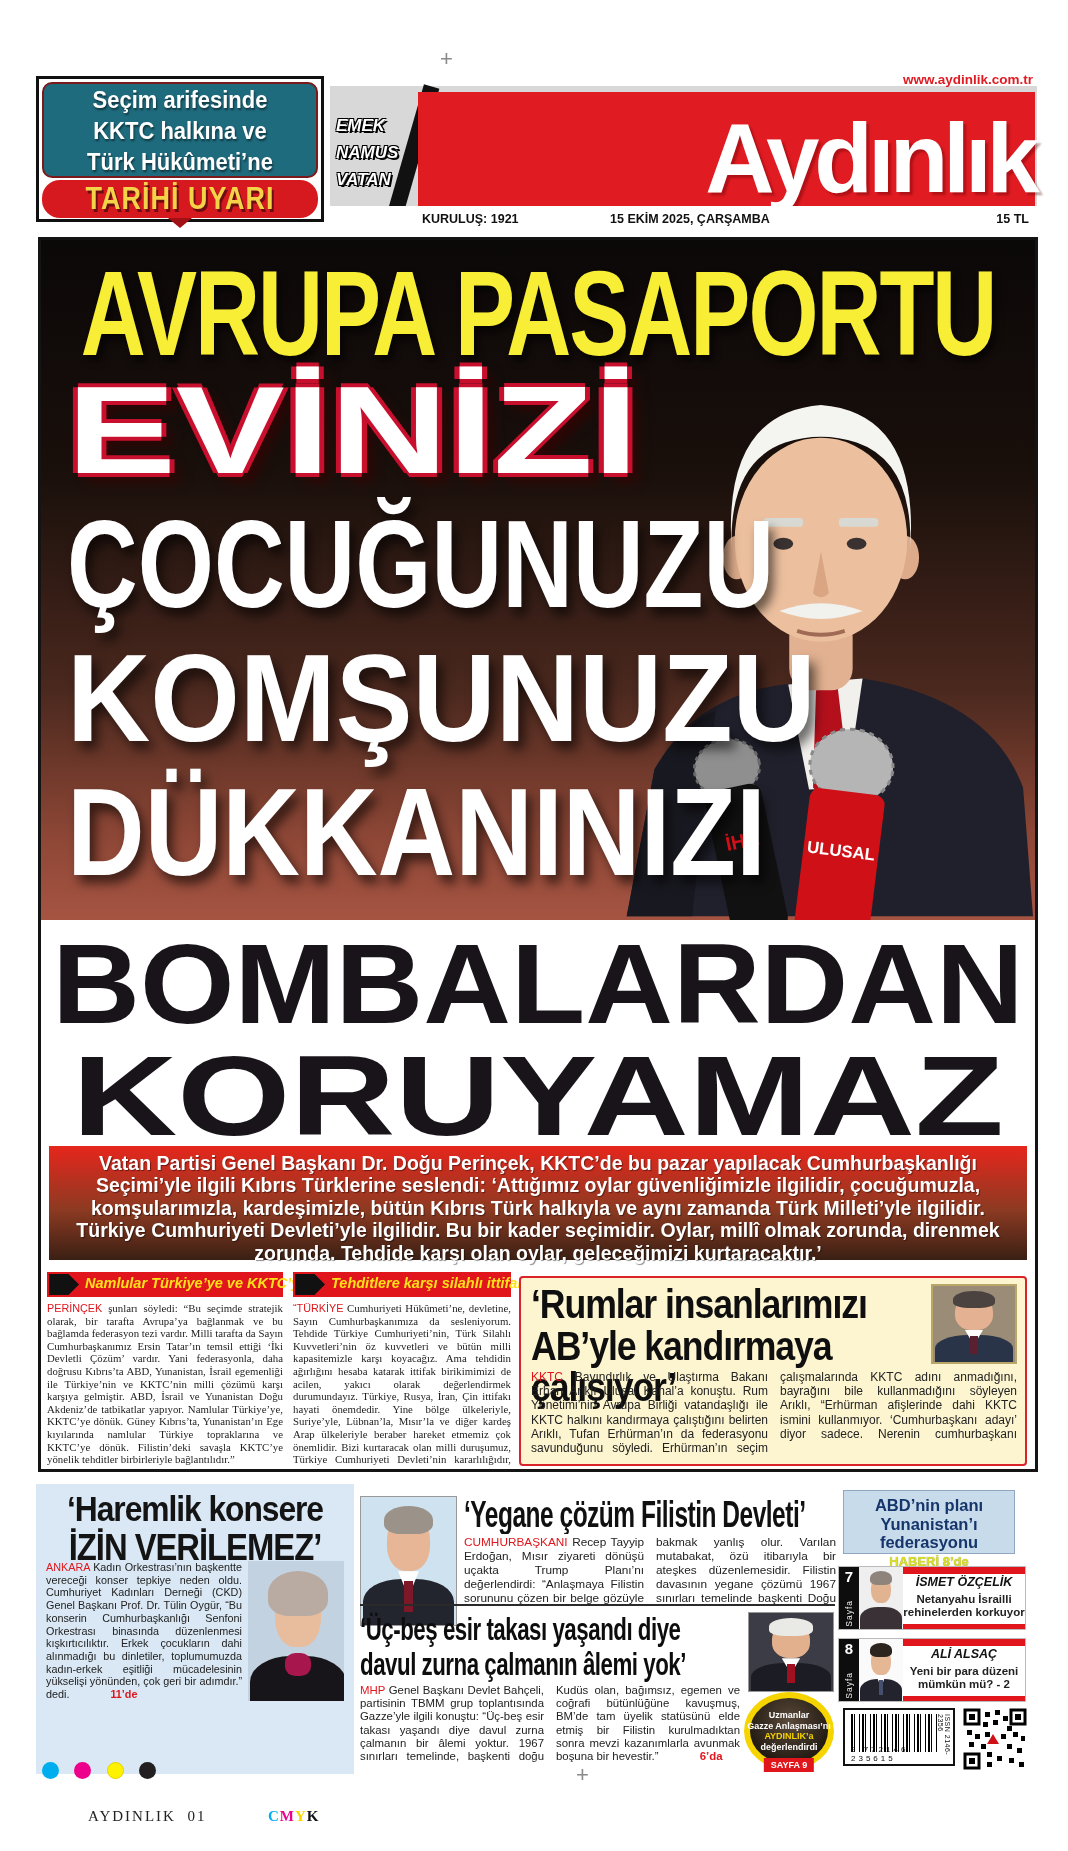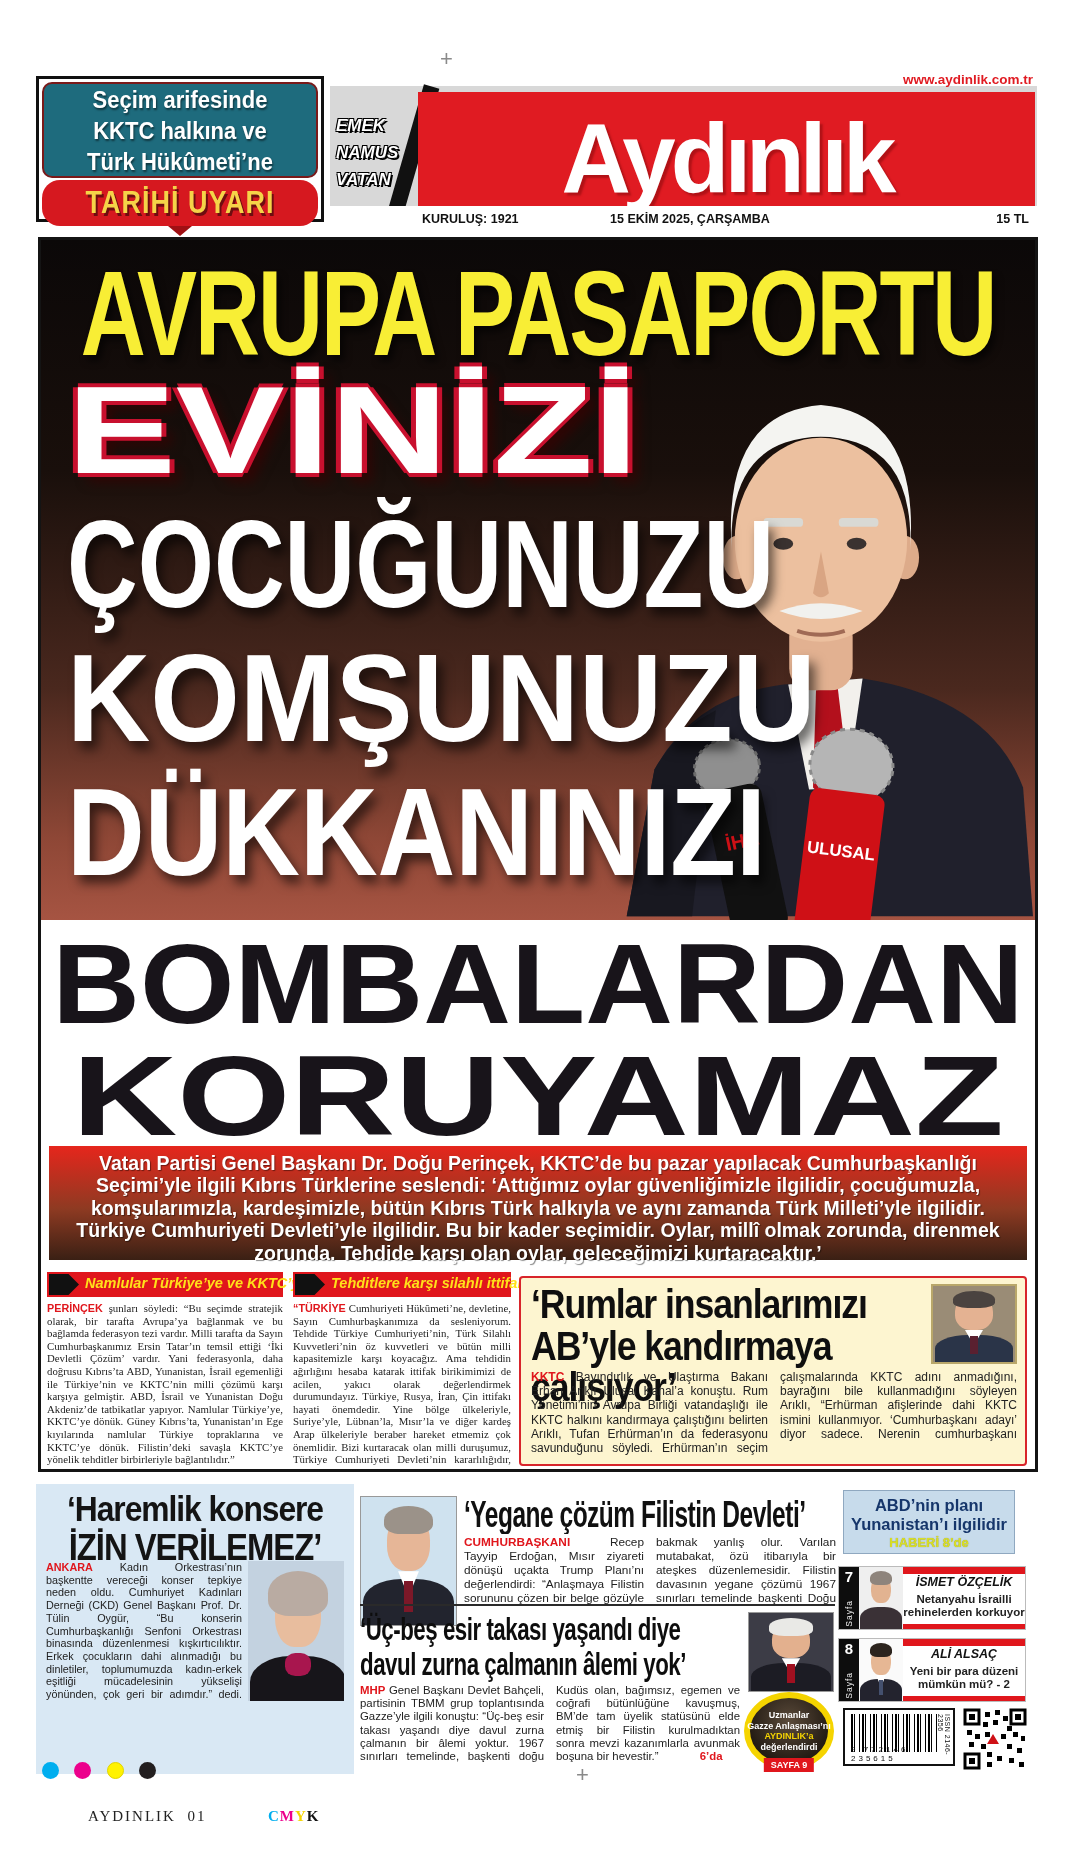--- a/index.html
+++ b/index.html
@@ -9,38 +9,38 @@
   
   .regmark { position:absolute; color:#8a8a8a; font-size:22px; font-weight:300; }
 
   
   .promo { position:absolute; left:36px; top:76px; width:288px; height:146px;
            border:3px solid #101010; background:#fff; padding:3px; }
   .promo-teal { background:#1e6b7d; border:2px solid #7a1a1a; border-radius:10px;
                 height:96px; display:flex; flex-direction:column; justify-content:center; }
   .promo-line { color:#fff; font-weight:bold; font-size:22px; line-height:31px;
                 text-align:center; transform:scaleY(1.1); text-shadow:1px 2px 2px rgba(0,0,0,.5); }
-  .promo-ribbon { position:relative; margin-top:2px; background:#d6181f; height:46px;
+  .promo-ribbon { position:relative; margin-top:2px; background:#d6181f; height:38px;
                   display:flex; align-items:center; justify-content:center;border-radius:18px; }
   .promo-ribbon span { color:#f5d348; font-weight:bold; font-size:27px; letter-spacing:1px;
                        transform:scaleY(1.15); text-shadow:2px 2px 0 #6e0d10; }
   .promo-ribbon:after { content:""; position:absolute; left:50%; bottom:-10px; margin-left:-12px;
                         border-left:12px solid transparent; border-right:12px solid transparent;
                         border-top:10px solid #a01014; }
 
   
   .masthead { position:absolute; left:330px; top:86px; width:707px; height:146px; background:#d8d8d8; }
   .website { position:absolute; right:4px; top:-14px; color:#e01b22; font-weight:bold; font-size:13.5px; }
   .slogans { position:absolute; left:6px; top:26px; width:80px; }
   .slogan { color:#fff; font-style:italic; font-weight:bold; font-size:17px; line-height:27px;
             text-shadow:2px 2px 0 #000,-1px -1px 0 #000,1px -1px 0 #000,-1px 1px 0 #000; }
   .mast-slash { position:absolute; left:76px; top:-2px; width:16px; height:128px;
                 background:#111; transform:rotate(16deg); }
   .logo-box { position:absolute; left:88px; top:6px; right:2px; height:140px; background:#e01b22;
-              display:flex; align-items:center; justify-content:center; overflow:visible; }
+              display:flex; align-items:center; justify-content:flex-end; overflow:visible; }
   .logo-text { color:#fff; font-weight:bold; font-size:96px; letter-spacing:-5px;
                transform:scaleY(1.02); line-height:96px; margin-top:-8px;
                text-shadow:3px 3px 2px rgba(90,0,0,.35); }
   .mast-info { position:absolute; left:0; bottom:0; width:100%; height:26px; background:#fff;
                font-size:12.5px; font-weight:bold; color:#111; }
   .mast-founded { position:absolute; left:92px; top:6px; }
   .mast-date { position:absolute; left:280px; top:6px; }
   .mast-price { position:absolute; right:8px; top:6px; }
   .rule { position:absolute; left:330px; width:707px; height:2px; background:#9b9b9b; }
 
@@ -68,21 +68,21 @@
 
   
   .strip { position:absolute; height:25px; background:#e0161c; }
   .strip .arrow { position:absolute; left:2px; top:2px; width:30px; height:21px; background:#111;
                   clip-path:polygon(0 0,65% 0,100% 50%,65% 100%,0 100%); }
   .strip .stxt { position:absolute; left:38px; top:3px; color:#ffe11a; font-weight:bold;
                  font-style:italic; font-size:14.5px; white-space:nowrap; }
   .newscol { position:absolute; top:1062px; font-family:"Liberation Serif", serif;
              font-size:10.8px; line-height:12.6px; text-align:justify; color:#1c1c1c;
              height:164px; overflow:hidden; }
-  .leadword { color:#e0161c; font-weight:bold; font-family:"Liberation Sans", sans-serif; }
+  .leadword { color:#e0161c; font-weight:normal; font-family:"Liberation Sans", sans-serif; }
   .pageref { color:#e0161c; font-weight:bold; font-family:Liberation Sans, sans-serif;padding-left:38px; }
 
   .rumlar { position:absolute; left:478px; top:1036px; width:508px; height:190px;
             background:#fdf5d0; border:2px solid #d8242a; border-radius:4px; padding:6px 10px; }
   .rumlar-head { transform:scale(1.08,1.22); transform-origin:0 0; width:396px;
                  font-size:33px; line-height:34px; font-weight:bold; letter-spacing:-1px; color:#0f0f0f; }
   .rumlar-photo { position:absolute; right:8px; top:6px; width:86px; height:80px;
                   border:2px solid #b9a76a; }
   .rumlar-body { position:absolute; left:10px; top:92px; width:486px; height:92px;
                  column-count:2; column-gap:12px; font-size:12px; line-height:14.2px;
@@ -357,21 +357,21 @@
   <div class="badge">
     <div>Uzmanlar</div>
     <div>Gazze Anlaşması’nı</div>
     <div class="yellow">AYDINLIK’a</div>
     <div>değerlendirdi</div>
     <div class="badge-tag">SAYFA 9</div>
   </div>
 
   <div class="abdbox">
     <div class="l">ABD’nin planı</div>
-    <div class="l">Yunanistan’ı ilgilidir</div>
+    <div class="l">Yunanistan’ı federasyonu</div>
     <div class="ref">HABERİ 8’de</div>
   </div>
 
   <div class="colcard" style="top:1566px;">
     <div class="pstrip">
       <div class="pnum">7</div>
       <div class="plabel">Sayfa</div>
     </div>
     <div class="cphoto">
       <div class="avatar" style="--skin:#e2b391; --hair:#8e847c; --suit:#3a3136; --tie:#3a3136; background:#efefef;">

